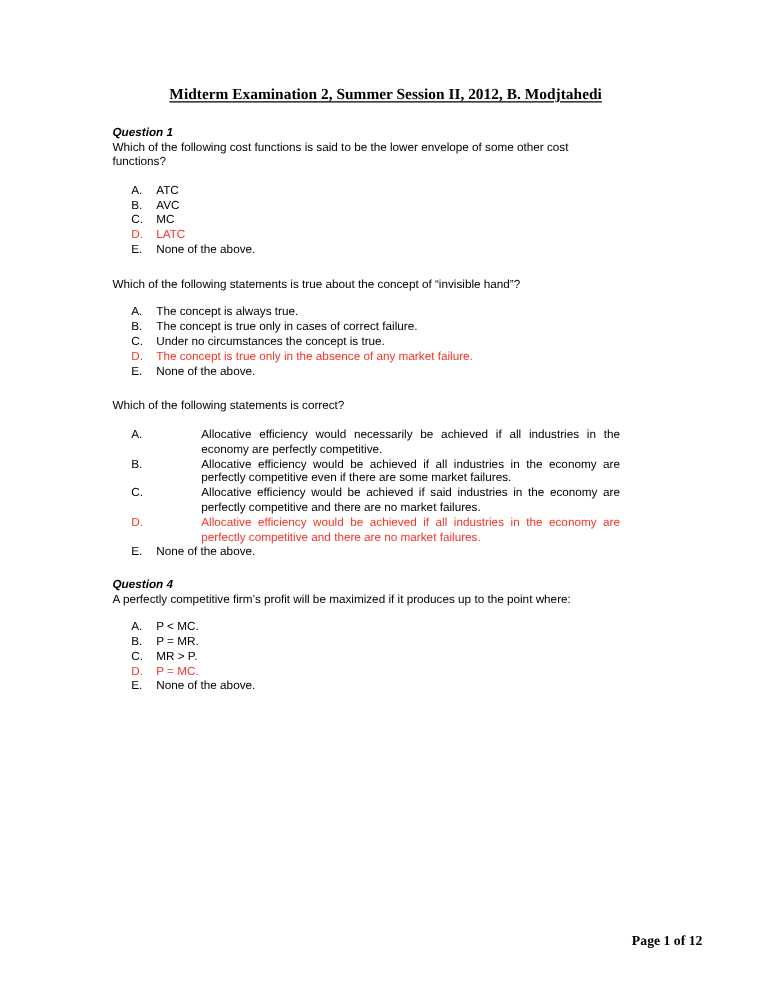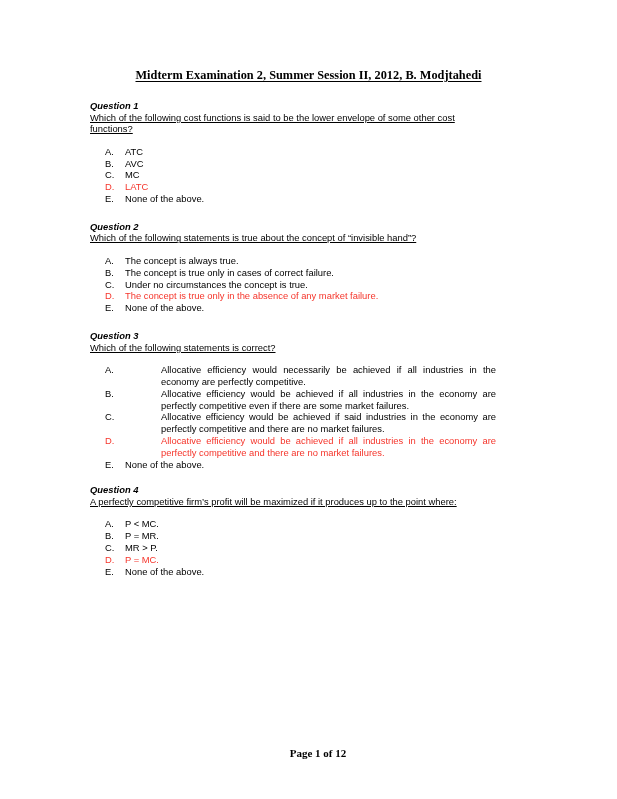--- a/index.html
+++ b/index.html
@@ -60,21 +60,20 @@
     font-weight: bold;
     line-height: 11.6px;
     margin: 0;
     font-style: italic;
   }
 
   .q-stem {
     font-size: 9.4px;
     line-height: 11.6px;
     margin: 0;
-    text-decoration: underline;
   }
 
   .options {
     margin: 0;
     padding: 0;
     list-style: none;
   }
   .options.spaced {
     margin-top: 11px;
   }
@@ -104,25 +103,24 @@
   }
   .gap-md { height: 14px; }
   .gap-lg { height: 16px; }
 
   
   .footer {
     position: absolute;
     left: 0;
     top: 747px;
     width: 562px;
-    text-align: center;
+    text-align: right;
     font-family: "Liberation Serif", serif;
     font-weight: bold;
     font-size: 11px;
-    padding-left: 37px;
   }
 </style>
 </head>
 <body>
 
 <div class="page">
 
   <div class="doc-title">
     <span>Midterm Examination 2, Summer Session II, 2012, B. Modjtahedi</span>
   </div>
@@ -152,21 +150,20 @@
         <li class="opt">
           <span class="letter">E.</span>
           <span class="otext">None of the above.</span>
         </li>
       </ul>
     </div>
 
     <div class="gap-lg"></div>
 
     <div class="qblock">
-      <div class="q-heading">Question 2</div>
       <div class="q-stem">Which of the following statements is true about the concept of “invisible hand”?</div>
       <ul class="options spaced">
         <li class="opt">
           <span class="letter">A.</span>
           <span class="otext">The concept is always true.</span>
         </li>
         <li class="opt">
           <span class="letter">B.</span>
           <span class="otext">The concept is true only in cases of correct failure.</span>
         </li>
@@ -181,21 +178,20 @@
         <li class="opt">
           <span class="letter">E.</span>
           <span class="otext">None of the above.</span>
         </li>
       </ul>
     </div>
 
     <div class="gap-lg"></div>
 
     <div class="qblock">
-      <div class="q-heading">Question 3</div>
       <div class="q-stem">Which of the following statements is correct?</div>
       <ul class="options spaced">
         <li class="opt justify">
           <span class="letter">A.</span>
           <span class="otext">Allocative efficiency would necessarily be achieved if all industries in the economy are perfectly competitive.</span>
         </li>
         <li class="opt justify">
           <span class="letter">B.</span>
           <span class="otext">Allocative efficiency would be achieved if all industries in the economy are perfectly competitive even if there are some market failures.</span>
         </li>

